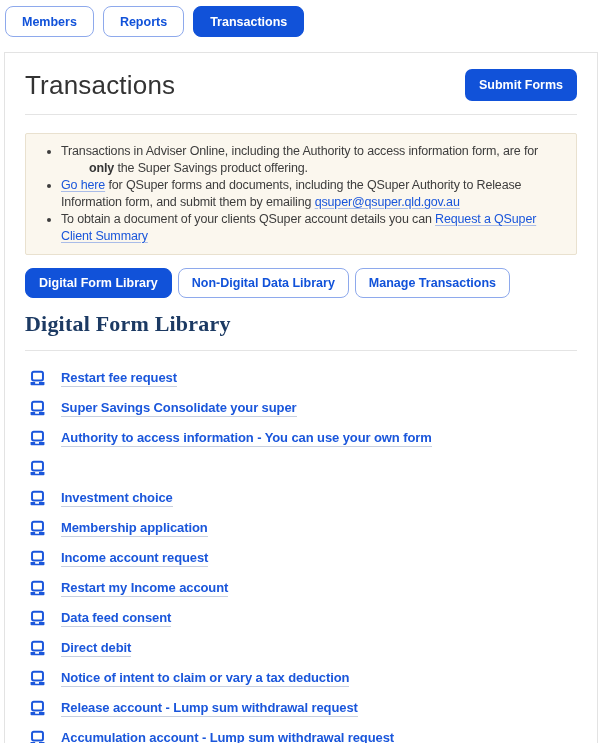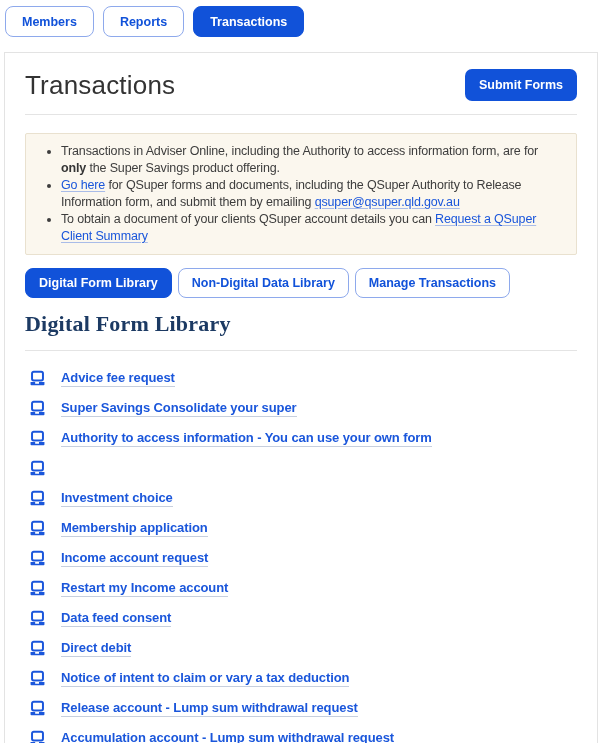--- a/index.html
+++ b/index.html
@@ -66,21 +66,21 @@
   .notice ul{margin:0;padding-left:25px;list-style:disc;}
   .notice li{
     font-size:12.5px;line-height:17px;color:var(--text);letter-spacing:-0.15px;
   }
   .notice a{
     color:var(--link);
     text-decoration:underline;
     text-decoration-color:#a9bce8;
     text-underline-offset:2px;
   }
-  .notice strong{font-weight:bold;color:#353535;}
+  .notice strong{font-weight:bold;color:#353535;margin-left:28px;}
 
   .lib-tabs{display:flex;gap:6px;margin-top:13px;}
   .lib-tabs .pill{height:30px;padding:0 13px;font-size:12.5px;}
 
   .section-title{
     margin:13px 0 0;
     font-family:"Liberation Serif", serif;
     font-size:22px;font-weight:bold;color:var(--heading);
     letter-spacing:.2px;
   }
@@ -135,21 +135,21 @@
 
   <div class="form-list">
       <div class="form-row">
         <span class="laptop">
           <svg viewBox="0 0 24 24" aria-hidden="true">
             <rect x="4.3" y="2.4" width="15.4" height="12.4" rx="2.4" fill="none" stroke="currentColor" stroke-width="2.8"></rect>
             <path d="M2.2 16.8h19.6v3.3c0 .9-.72 1.6-1.6 1.6H3.8c-.88 0-1.6-.7-1.6-1.6z" fill="currentColor"></path>
             <rect x="8.7" y="16.8" width="5.4" height="2.6" fill="#ffffff"></rect>
           </svg>
         </span>
-        <a href="#" class="form-link">Advice fee request</a>
+        <a href="#" class="form-link">Restart fee request</a>
       </div>
       <div class="form-row">
         <span class="laptop">
           <svg viewBox="0 0 24 24" aria-hidden="true">
             <rect x="4.3" y="2.4" width="15.4" height="12.4" rx="2.4" fill="none" stroke="currentColor" stroke-width="2.8"></rect>
             <path d="M2.2 16.8h19.6v3.3c0 .9-.72 1.6-1.6 1.6H3.8c-.88 0-1.6-.7-1.6-1.6z" fill="currentColor"></path>
             <rect x="8.7" y="16.8" width="5.4" height="2.6" fill="#ffffff"></rect>
           </svg>
         </span>
         <a href="#" class="form-link">Super Savings Consolidate your super</a>

